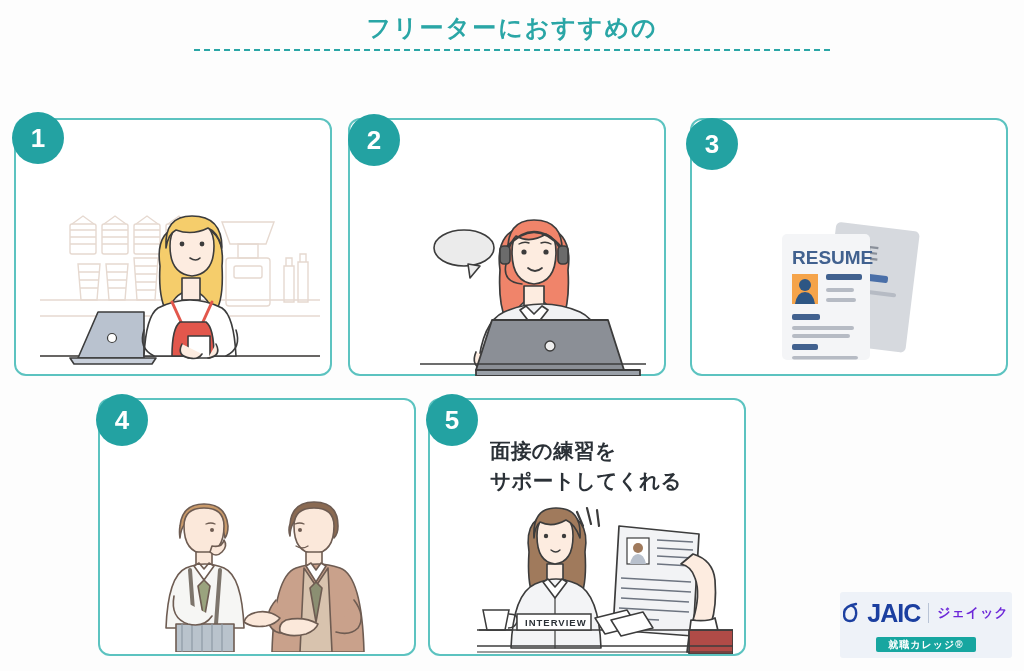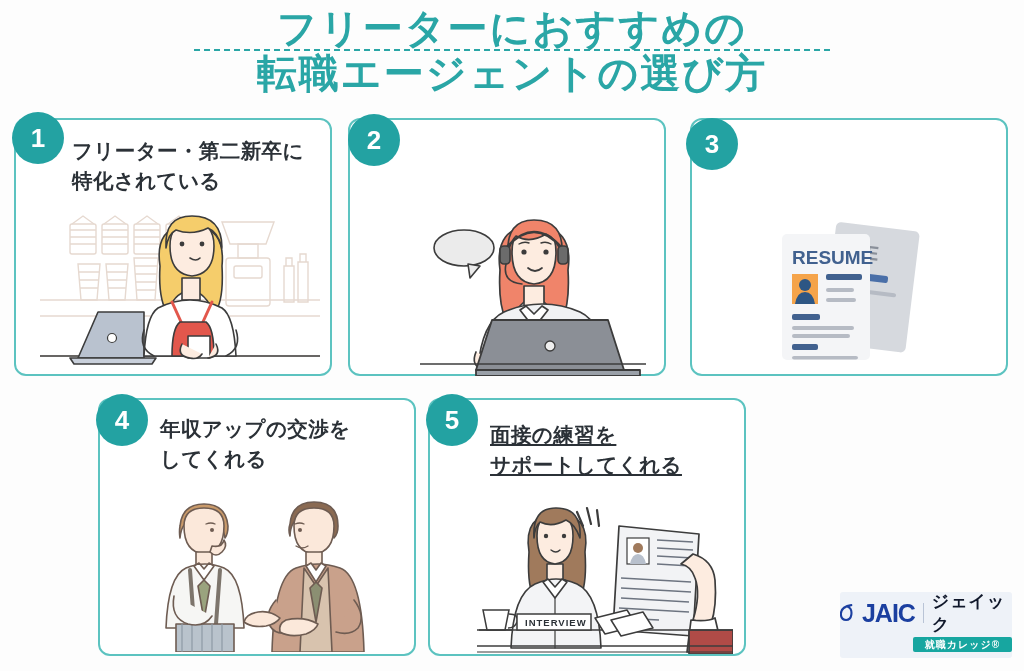--- a/index.html
+++ b/index.html
@@ -7,21 +7,21 @@
     width:1024px;height:671px;
     background:#ffffff;
     font-family:"Liberation Sans","DejaVu Sans",sans-serif;
     overflow:hidden;position:relative;
   }
   .stage{position:relative;width:1024px;height:671px;background:#fdfdfd;}
 
   
   .title-block{position:absolute;left:0;top:8px;width:1024px;text-align:center;}
   .title-line{
-    color:#2aa6a6;font-size:40px;font-weight:700;letter-spacing:2px;
+    color:#2aa6a6;font-size:24px;font-weight:700;letter-spacing:2px;
     line-height:40px;white-space:nowrap;
   }
   .title-rule{
     width:636px;margin:1px auto 2px auto;height:0;
     border-top:2px dashed #2aa6a6;
   }
 
   
   .card{
     position:absolute;background:#ffffff;
@@ -49,60 +49,57 @@
 
   .card-title{
     position:absolute;color:#2b3137;
     font-size:20.5px;font-weight:700;line-height:30px;
     letter-spacing:0.4px;white-space:pre-line;z-index:6;
   }
   .ct1{left:72px;top:136px;width:262px;}
   .ct2{left:414px;top:136px;width:250px;}
   .ct3{left:734px;top:136px;width:268px;}
   .ct4{left:160px;top:414px;width:250px;}
-  .ct5{left:490px;top:420px;width:260px;text-decoration:underline;}
+  .ct5{left:490px;top:436px;width:260px;}
 
   .art{position:absolute;overflow:hidden;}
   .a1{left:40px;top:204px;width:280px;height:168px;}
   .a2{left:420px;top:212px;width:226px;height:164px;}
   .a3{left:772px;top:216px;width:150px;height:156px;}
   .a4{left:146px;top:492px;width:230px;height:160px;}
   .a5{left:477px;top:498px;width:256px;height:156px;}
 
   
   .logo{
     position:absolute;left:840px;top:592px;width:172px;height:66px;
     background:#eef2f8;border-radius:3px;
-    display:flex;flex-direction:column;align-items:flex-end;justify-content:center;
+    display:flex;flex-direction:column;align-items:center;justify-content:center;
   }
   .logo-row{display:flex;align-items:center;gap:8px;height:30px;}
   .logo-mark{font-size:25px;font-weight:700;color:#1b3fa0;letter-spacing:-1px;line-height:1;}
   .logo-div{width:1px;height:20px;background:#b9c4d6;}
-  .logo-kana{font-size:17px;font-weight:700;color:#0f172a;letter-spacing:1px;}
+  .logo-kana{font-size:13px;font-weight:700;color:#6d28d9;letter-spacing:1px;}
   .logo-badge{
     margin-top:9px;background:#17a6a0;color:#ffffff;
     font-size:10px;font-weight:700;letter-spacing:1px;
     padding:1.5px 12px;border-radius:2px;line-height:1.2;
   }
 </style>
 </head>
 <body>
 
 <div class="stage">
 
   <div class="title-block">
     <div class="title-line">フリーターにおすすめの</div>
     <div class="title-rule"></div>
-    <div class="title-line">転職エージェントの選び方</div>
   </div>
 
   <div class="card c1"></div>
   <div class="badge b1">1</div>
-  <div class="card-title ct1">フリーター・第二新卒に
-特化されている</div>
   <div class="art a1">
     <svg viewBox="0 0 280 168" width="280" height="168">
 
       <g stroke="#e6d9d0" stroke-width="1.4" fill="none">
         <line x1="0" y1="96" x2="280" y2="96"></line>
         <line x1="0" y1="112" x2="280" y2="112"></line>
         <line x1="0" y1="152" x2="280" y2="152"></line>
 
         <g>
           <rect x="30" y="20" width="26" height="30" rx="2"></rect>
@@ -255,22 +252,20 @@
         <rect x="20" y="110" width="62" height="4" rx="2" fill="#b6bbc4"></rect>
         <rect x="20" y="118" width="58" height="4" rx="2" fill="#b6bbc4"></rect>
         <rect x="20" y="128" width="26" height="6" rx="2" fill="#41618f"></rect>
         <rect x="20" y="140" width="66" height="3.5" rx="2" fill="#b6bbc4"></rect>
       </g>
     </svg>
   </div>
 
   <div class="card c4"></div>
   <div class="badge b4">4</div>
-  <div class="card-title ct4">年収アップの交渉を
-してくれる</div>
   <div class="art a4">
     <svg viewBox="0 0 230 160" width="230" height="160">
       <g stroke="#6e5c52" stroke-width="1.6" stroke-linejoin="round" stroke-linecap="round">
 
         <path d="M34 34 q2 -22 24 -22 q22 0 24 22 q0 8 -3 12 q-2 -14 -12 -16 q-14 6 -28 2 q-4 4 -5 14 q-1 -6 0 -12 z" fill="#c99a6a"></path>
 
         <path d="M38 34 q0 -18 20 -18 q20 0 20 18 q0 26 -20 28 q-20 -2 -20 -28 z" fill="#fbe8da"></path>
 
         <circle cx="66" cy="38" r="2" fill="#6e5c52" stroke="none"></circle>
         <path d="M60 32 q5 -2 9 0" fill="none" stroke-width="1.3"></path>

